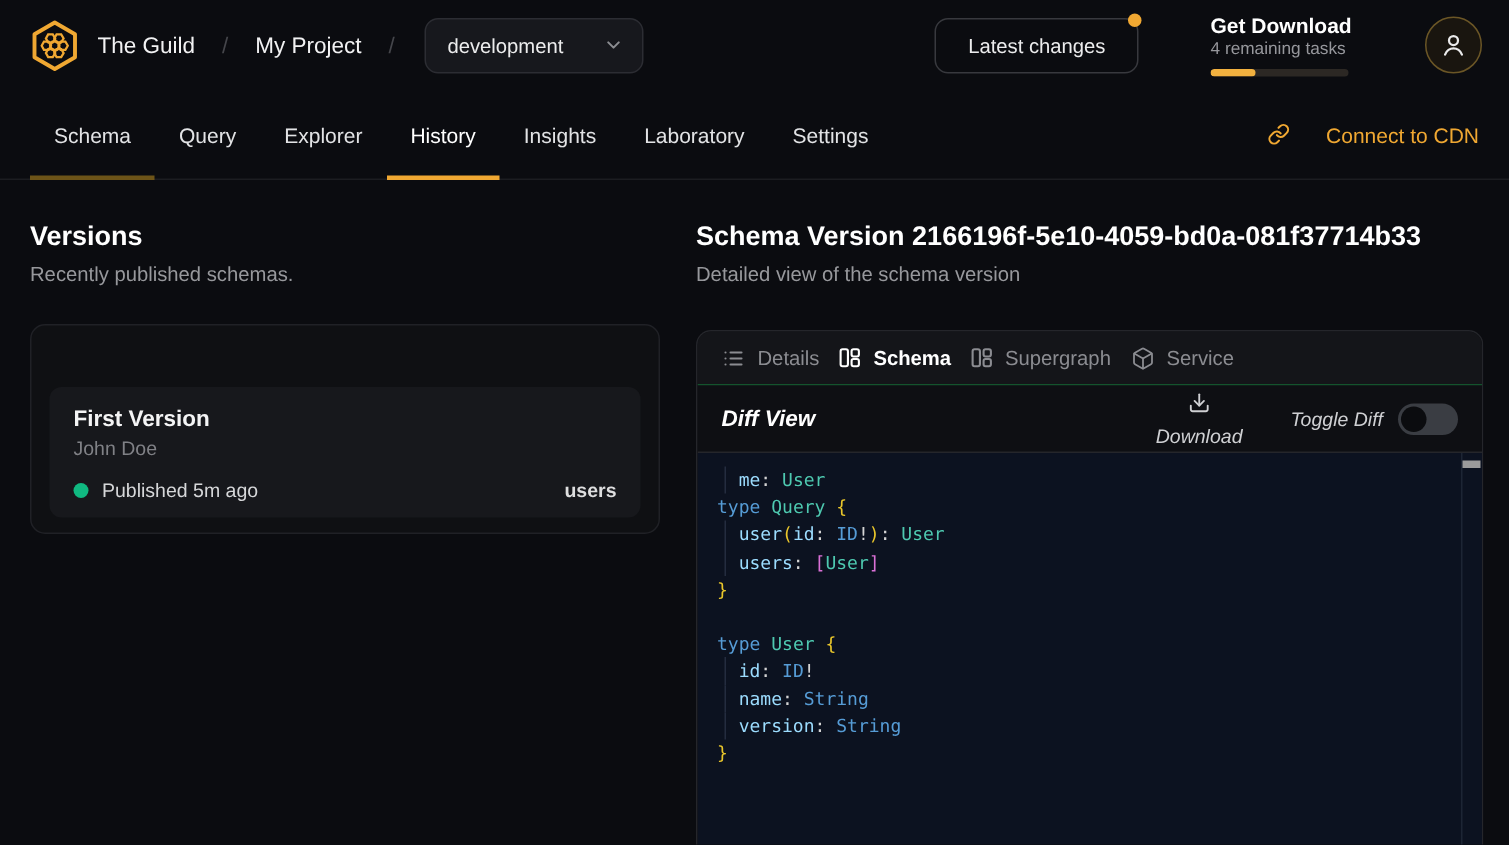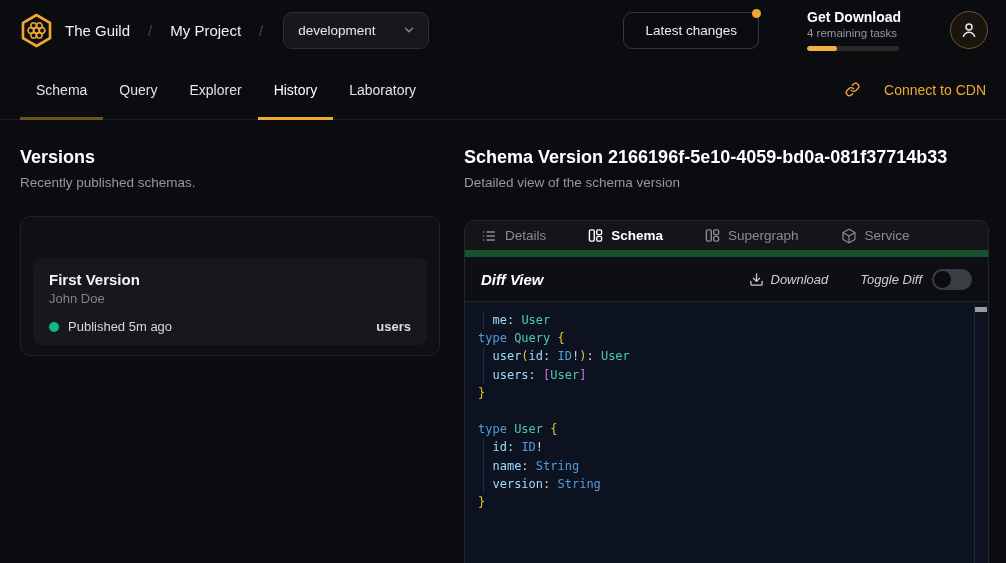--- a/index.html
+++ b/index.html
@@ -62,31 +62,31 @@
   .version-item { background:#17181c; border-radius:8px; height:87px; padding:13px 16px; cursor:pointer; }
   .v-name { font-size:15px; font-weight:600; color:#f4f4f5; }
   .v-author { font-size:13px; color:#808186; margin-top:3px; }
   .v-meta { margin-top:13px; display:flex; align-items:center; gap:9px; }
   .v-dot { width:10px; height:10px; border-radius:50%; background:var(--pub-dot); flex:none; }
   .v-status { font-size:13px; color:#d6d7d9; }
   .v-badge { margin-left:auto; font-size:13px; font-weight:700; color:#dededf; }
   
   .detail-panel { margin-top:30px; border:1px solid #25262b; border-bottom:none;
     border-radius:10px 10px 0 0; overflow:hidden; height:400px; }
-  .detail-tabs { height:36px; background:#141519; border-bottom:7px solid #14532d;
-    display:flex; align-items:center; padding:0 16px; gap:42px; }
+  .detail-tabs { height:36px; background:#141519; border-bottom:1px solid #14532d;
+    display:flex; align-items:center; padding:0 16px; gap:13px; }
   .d-tab { display:flex; align-items:center; gap:8px; font-size:13.5px; color:#8b8c91;
     cursor:pointer; white-space:nowrap; }
   .d-tab.active { color:#ffffff; font-weight:600; }
   .d-tab svg { display:block; }
   .diff-row { height:45px; background:#0e0f13; border-bottom:1px solid #25262b;
     display:flex; align-items:center; padding:0 16px;font-style:italic; }
   .diff-title { font-size:15px; font-weight:700; color:#fff; }
   .diff-controls { margin-left:auto; display:flex; align-items:center; }
-  .download-btn { display:flex; align-items:center; gap:7px; font-size:13px; color:#cfd0d3; cursor:pointer; }
+  .download-btn { display:flex; align-items:center; gap:7px; font-size:13px; color:#cfd0d3; cursor:pointer;flex-direction:column; }
   .toggle-label { margin-left:32px; font-size:13px; color:#cfd0d3; }
   .switch { margin-left:10px; width:40px; height:21px; border-radius:999px; background:#3a3d43;
     position:relative; cursor:pointer; flex:none; }
   .switch .knob { position:absolute; top:2px; width:17px; height:17px; border-radius:50%;
     background:#0b0c0f; transition:left .15s; }
   .switch.off .knob { left:2px; }
   
   .code-area { position:relative; background:var(--code-bg); height:318px; overflow:hidden;
     padding:9px 20px 0 13px; }
   .code-line { position:relative; font-family:"DejaVu Sans Mono", monospace; font-size:12px;
@@ -169,21 +169,27 @@
         <span>Query</span>
       </div>
       <div class="nav-tab">
         <span>Explorer</span>
       </div>
       <div class="nav-tab active">
         <span>History</span>
         <div class="nav-underline bright"></div>
       </div>
       <div class="nav-tab">
+        <span>Insights</span>
+      </div>
+      <div class="nav-tab">
         <span>Laboratory</span>
+      </div>
+      <div class="nav-tab">
+        <span>Settings</span>
       </div>
     </div>
   <div class="cdn-link">
     <svg width="15" height="15" viewBox="0 0 24 24" fill="none" stroke="#f0a832" stroke-width="2.2" stroke-linecap="round" stroke-linejoin="round">
       <path d="M10 13a5 5 0 0 0 7.54.54l3-3a5 5 0 0 0-7.07-7.07l-1.72 1.71"></path>
       <path d="M14 11a5 5 0 0 0-7.54-.54l-3 3a5 5 0 0 0 7.07 7.07l1.71-1.71"></path>
     </svg>
     <span>Connect to CDN</span>
   </div>
 </nav>

